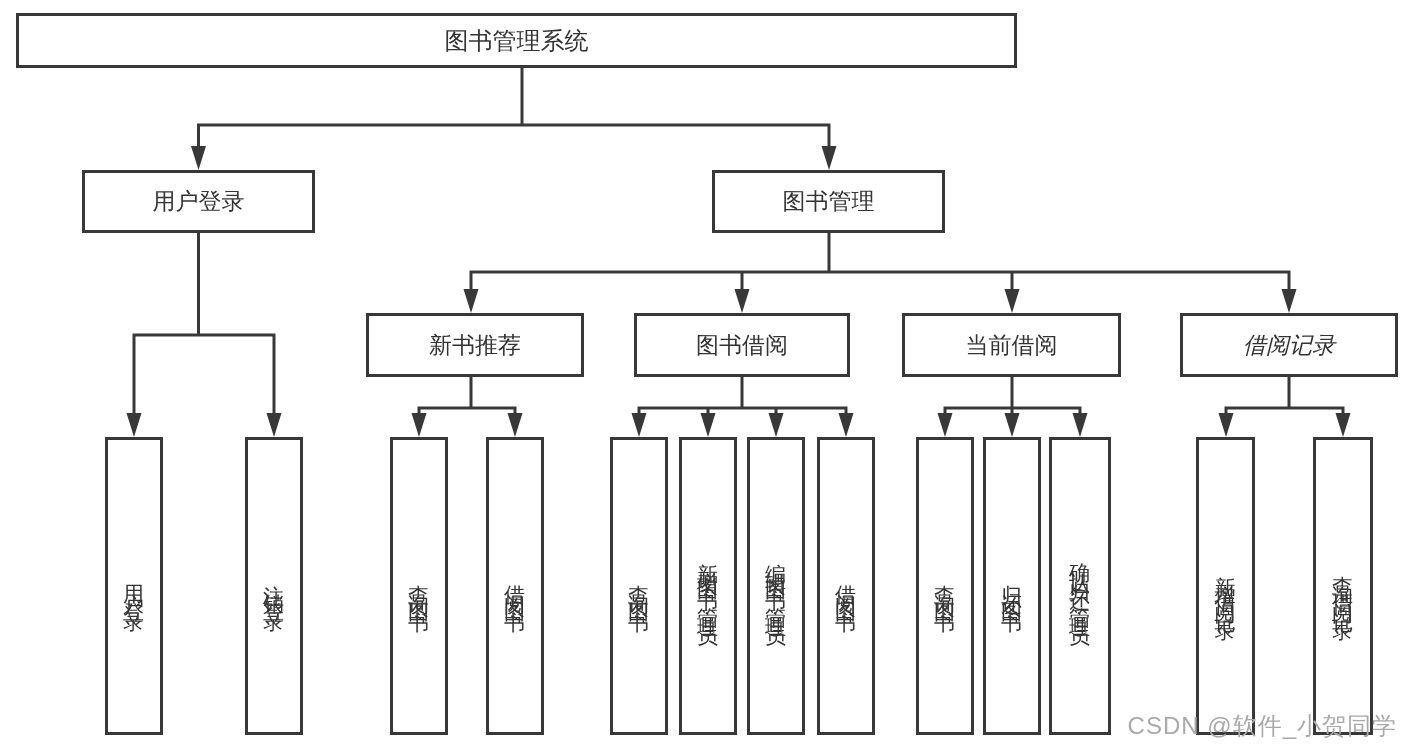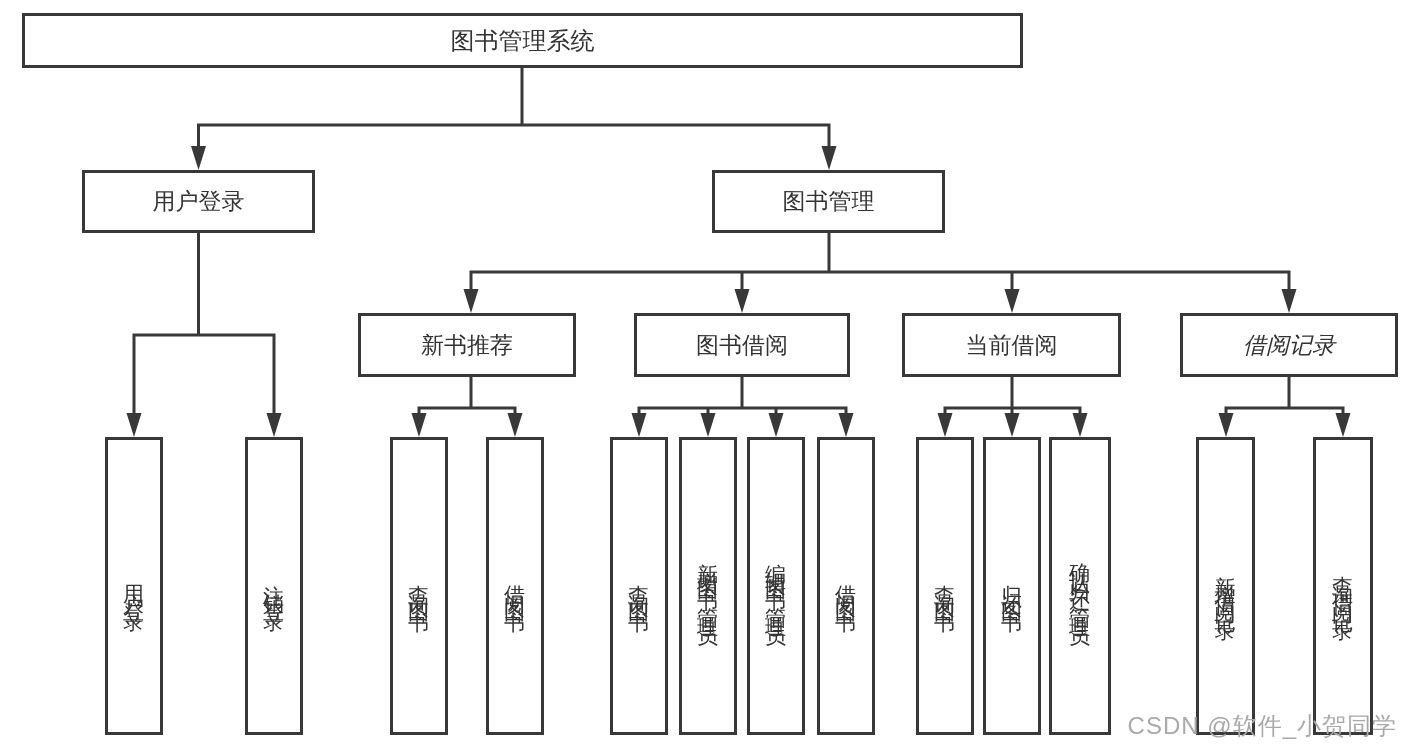--- a/index.html
+++ b/index.html
@@ -97,32 +97,32 @@
       <polygon points="776,437 768.5,413 783.5,413"></polygon>
       <polygon points="846,437 838.5,413 853.5,413"></polygon>
       <polygon points="945,437 937.5,413 952.5,413"></polygon>
       <polygon points="1012,437 1004.5,413 1019.5,413"></polygon>
       <polygon points="1080,437 1072.5,413 1087.5,413"></polygon>
       <polygon points="1226,437 1218.5,413 1233.5,413"></polygon>
       <polygon points="1343,437 1335.5,413 1350.5,413"></polygon>
     </g>
   </svg>
 
-  <div class="node node-root" style="left:22px;top:13px;width:1001px;height:55px;text-align:center;">
+  <div class="node node-root" style="left:16px;top:13px;width:1001px;height:55px;text-align:center;">
     <span class="hlabel">图书管理系统</span>
   </div>
 
   <div class="node node-l2" style="left:82px;top:170px;width:233px;height:63px;">
     <span class="hlabel">用户登录</span>
   </div>
   <div class="node node-l2" style="left:712px;top:170px;width:233px;height:63px;">
     <span class="hlabel">图书管理</span>
   </div>
 
-  <div class="node node-l3" style="left:358px;top:313px;width:218px;height:64px;">
+  <div class="node node-l3" style="left:366px;top:313px;width:218px;height:64px;">
     <span class="hlabel">新书推荐</span>
   </div>
   <div class="node node-l3" style="left:902px;top:313px;width:219px;height:64px;">
     <span class="hlabel">当前借阅</span>
   </div>
   <div class="node node-l3" style="left:634px;top:313px;width:216px;height:64px;">
     <span class="hlabel">图书借阅</span>
   </div>
   <div class="node node-l3" style="left:1180px;top:313px;width:218px;height:64px;font-style:italic;">
     <span class="hlabel">借阅记录</span>

